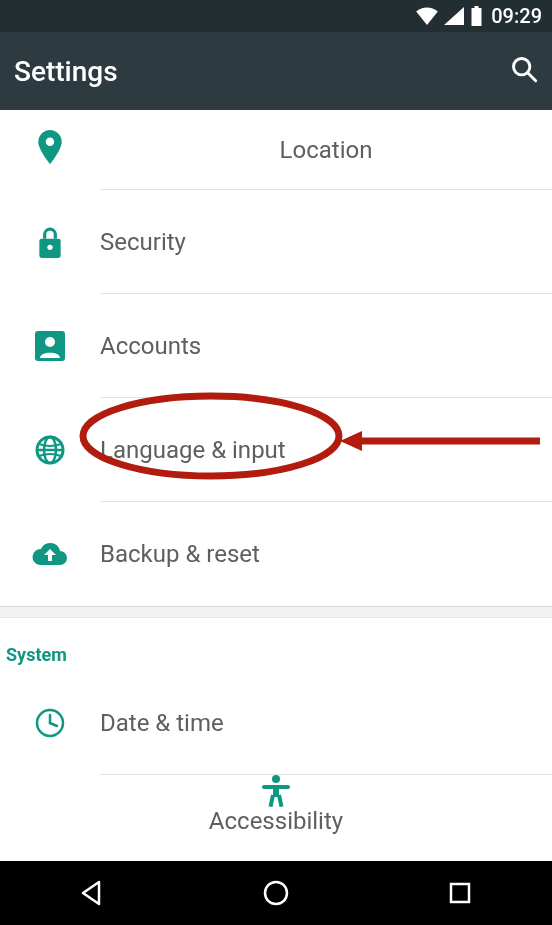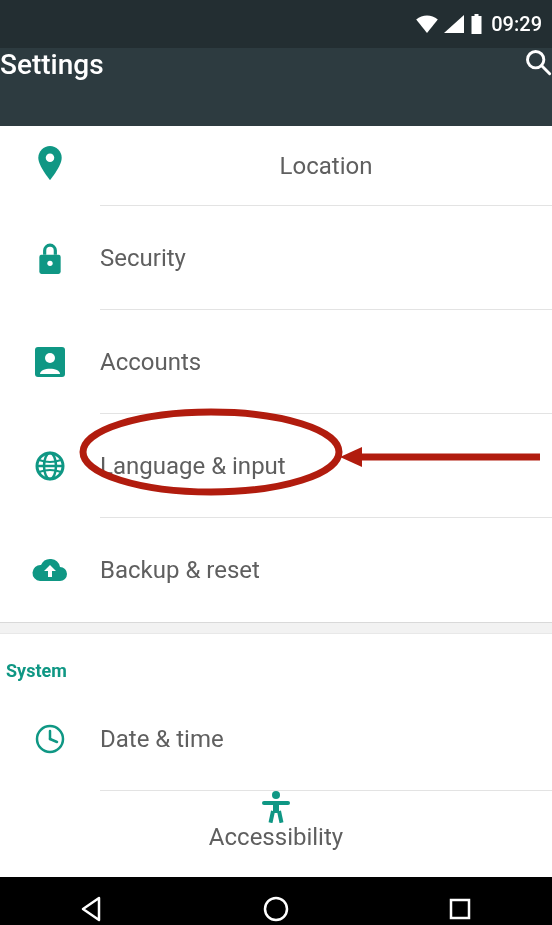--- a/index.html
+++ b/index.html
@@ -1,24 +1,24 @@
 <!DOCTYPE html>
 <html><head>
 <meta charset="utf-8">
 <style>
   * { box-sizing: border-box; margin: 0; padding: 0; }
   html, body { width: 552px; height: 925px; font-family: Roboto, "Helvetica Neue", Arial, sans-serif; background: #fff; overflow: hidden; }
   .statusbar {
-    height: 48px; background: #232e32; color: #fff; display: flex; align-items: center; justify-content: flex-end;
+    height: 32px; background: #232e32; color: #fff; display: flex; align-items: center; justify-content: flex-end;
     padding: 0 10px; font-size: 20px; font-weight: 500;
   }
   .statusbar .ic { margin-left: 6px; display:inline-flex; align-items:center; }
   .appbar {
-    height: 78px; background: #2d3b40; color: #fff; display: flex; justify-content: space-between;
-    padding: 0 0;
+    height: 78px; background: #2d3b40; color: #fff; display: flex; align-items: center; justify-content: space-between;
+    padding: 0 14px;
   }
   .appbar .title { font-size: 28px; font-weight: 500; }
   .content {
     position: relative;
     height: calc(925px - 32px - 78px - 64px);
     overflow: hidden;
     background: #fff;
   }
   .gap { height: 12px; background: #f2f2f2; border-top:1px solid #d9d9d9; border-bottom:1px solid #e8e8e8; }
   .section-header {

